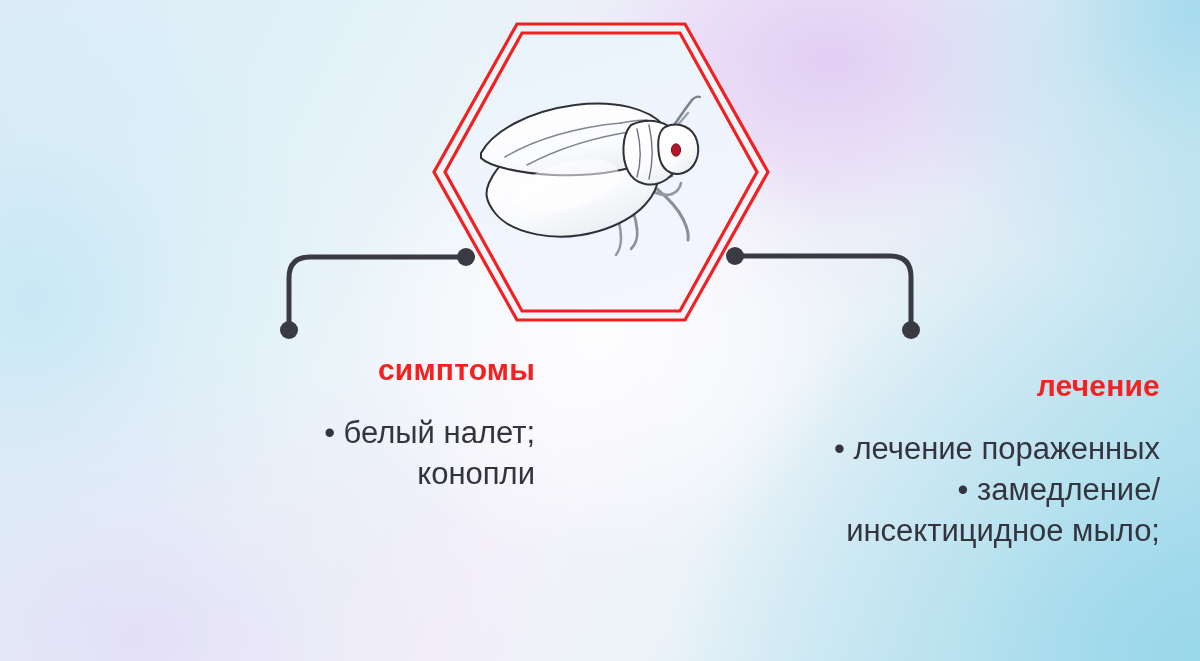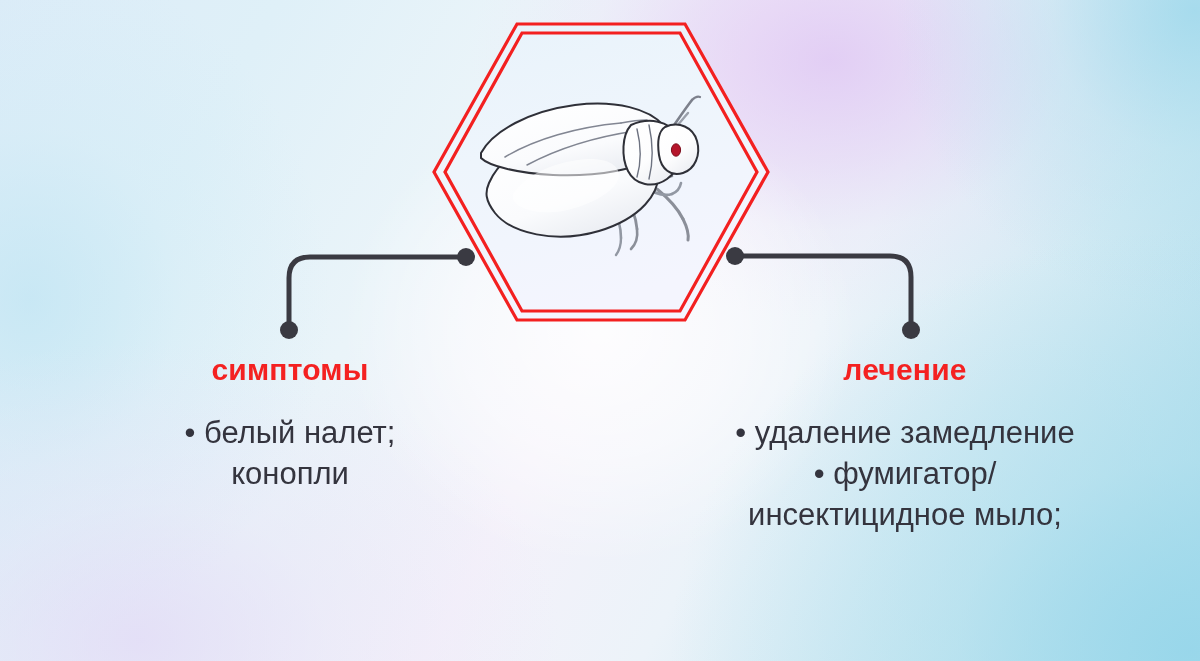--- a/index.html
+++ b/index.html
@@ -133,36 +133,36 @@
     stroke-width: 5;
     stroke-linecap: round;
   }
   .conn-dot {
     fill: #3a3a42;
   }
 
   
   .column {
     position: absolute;
-    text-align: center;
+    text-align: right;
   }
   .col-left  { left: 45px;  top: 352px; width: 490px; }
-  .col-right { left: 650px; top: 352px; width: 510px; }
+  .col-right { left: 650px; top: 368px; width: 510px; }
 
   .col-heading {
     color: #f42121;
     font-weight: bold;
     font-size: 30px;
     line-height: 36px;
     letter-spacing: 0.2px;
     margin: 0 0 24px 0;
   }
   .col-list {
     list-style: none;
-    margin: 16px;
+    margin: 0;
     padding: 0;
     color: #34343e;
     font-size: 31px;
     line-height: 41px;
   }
   .col-list li {
     margin: 0;
     padding: 0;
   }
 </style>
@@ -270,19 +270,19 @@
     <div class="col-heading">симптомы</div>
     <ul class="col-list">
       <li>• белый налет;</li>
       <li>конопли</li>
     </ul>
   </div>
 
   <div class="column col-right">
     <div class="col-heading">лечение</div>
     <ul class="col-list">
-      <li>• удаление замедление</li>
-      <li>• фумигатор/</li>
+      <li>• лечение пораженных</li>
+      <li>• замедление/</li>
       <li>инсектицидное мыло;</li>
     </ul>
   </div>
 
 </div>
 
 </body></html>

